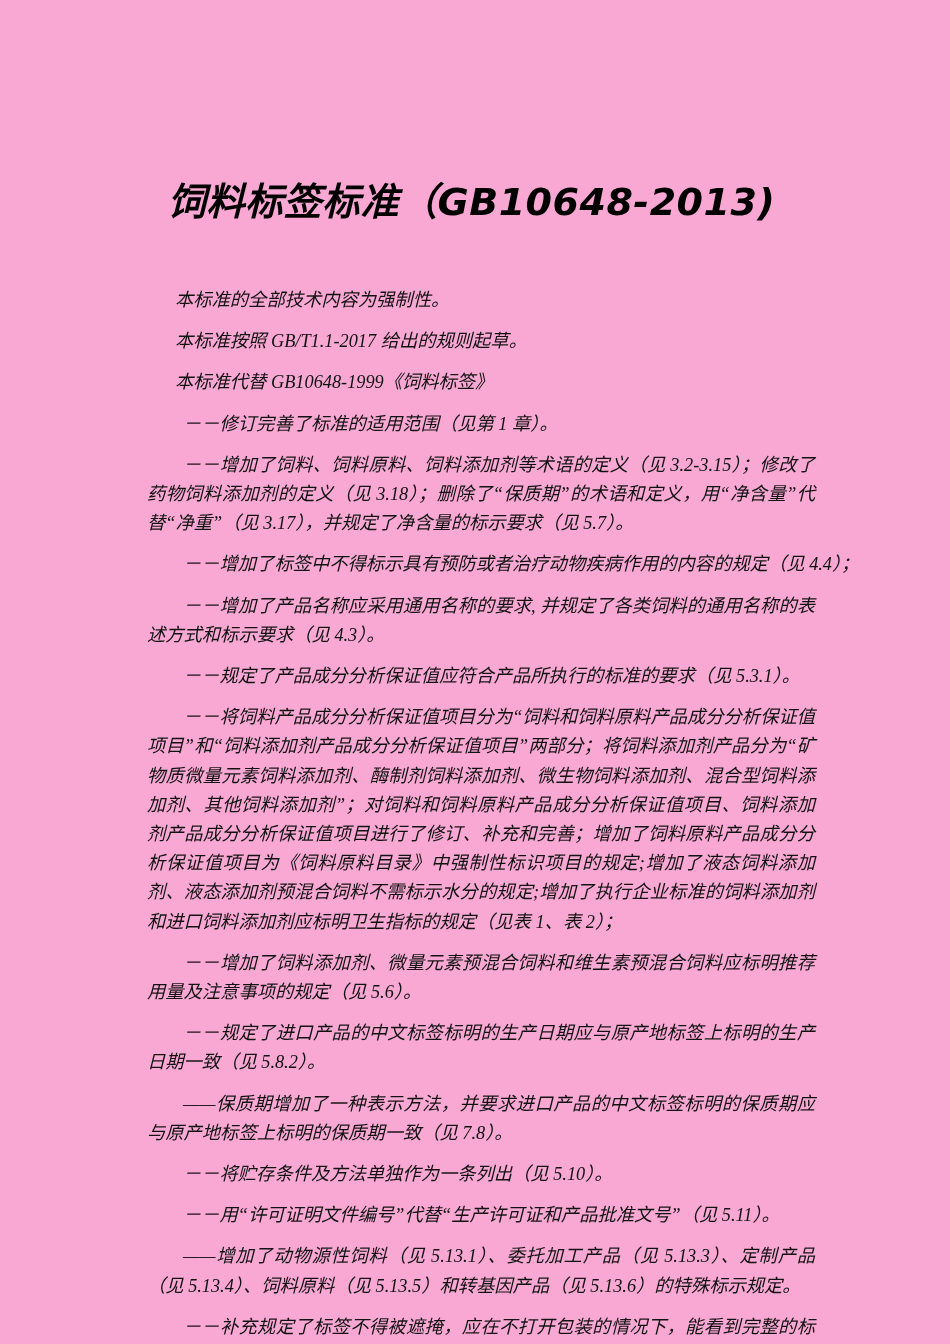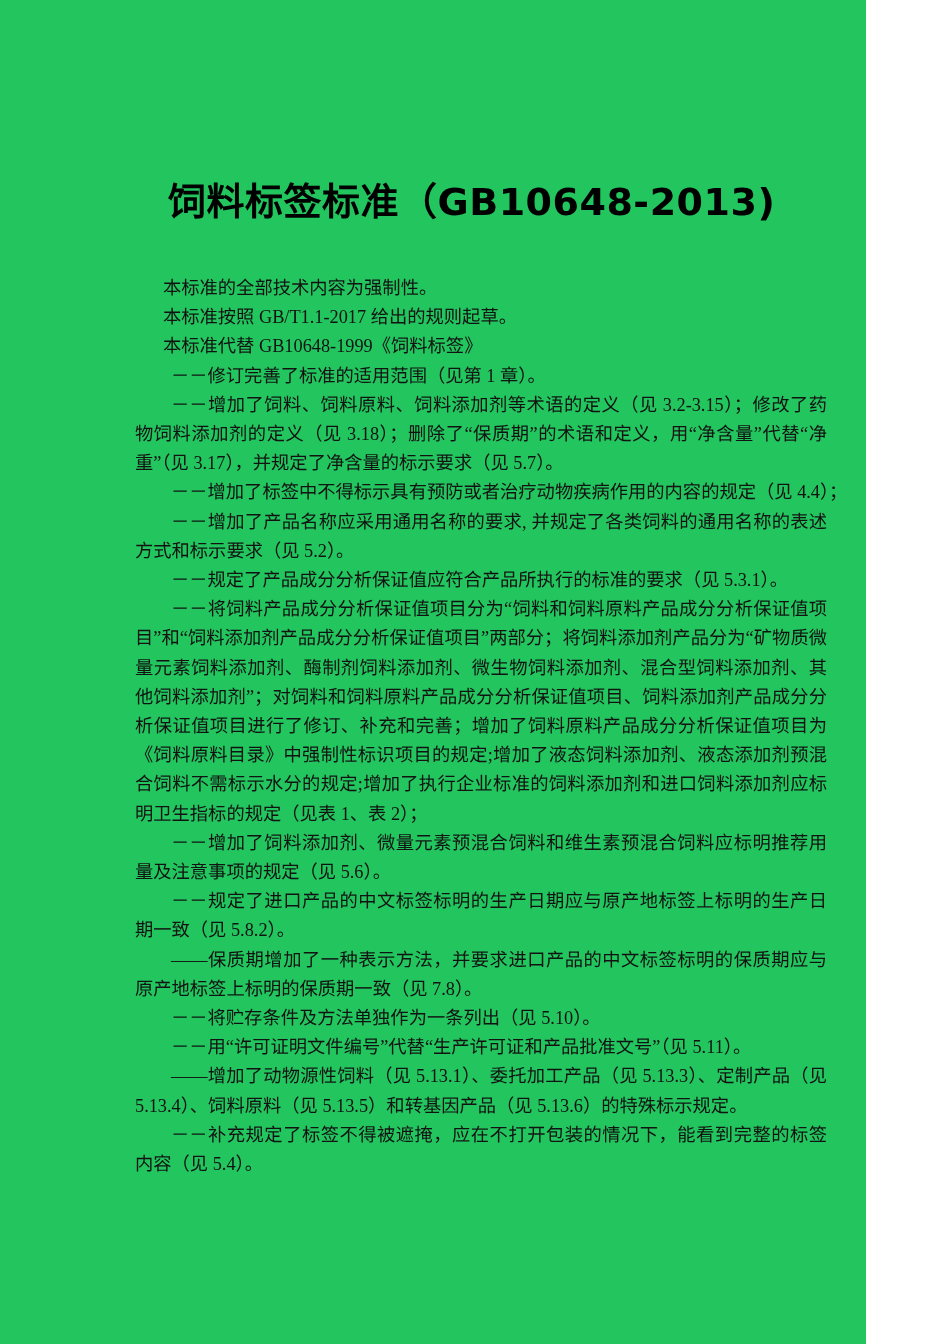--- a/index.html
+++ b/index.html
@@ -12,24 +12,25 @@
     width: 950px;
     height: 1344px;
     overflow: hidden;
     font-family: "Liberation Serif", "DejaVu Serif", serif;
     color: #000000;
     -webkit-font-smoothing: antialiased;
   }
 
   .page {
     position: relative;
-    width: 866px;
+    width: 950px;
     height: 1344px;
-    background: #22c55e;
+    background: #f9a8d4;
     box-sizing: border-box;
+    font-style: italic;
   }
 
   
   .doc-title {
     position: absolute;
     left: 168px;
     top: 154px;
     width: 700px;
     font-family: "DejaVu Sans", "Liberation Sans", sans-serif;
     font-weight: 700;
@@ -47,21 +48,21 @@
     top: 274px;
     width: 692px;
     font-size: 18.3px;
     line-height: 29.2px;
     text-align: justify;
     text-justify: inter-ideograph;
     color: #121212;
   }
 
   .para {
-    margin: 0;
+    margin: 12px;
     padding: 0;
     text-align: justify;
     text-justify: inter-ideograph;
     word-break: break-all;
     line-height: 29.2px;
   }
 
   
   .para.flush {
     text-indent: 28px;
@@ -87,21 +88,21 @@
 
   <div class="body-block">
 
     <p class="para flush">本标准的全部技术内容为强制性。</p>
     <p class="para flush">本标准按照 GB/T1.1-2017 给出的规则起草。</p>
     <p class="para flush">本标准代替 GB10648-1999《饲料标签》</p>
 
     <p class="para item single">－－修订完善了标准的适用范围（见第 1 章）。</p>
     <p class="para item">－－增加了饲料、饲料原料、饲料添加剂等术语的定义（见 3.2-3.15）；修改了药物饲料添加剂的定义（见 3.18）；删除了“保质期”的术语和定义，用“净含量”代替“净重”（见 3.17），并规定了净含量的标示要求（见 5.7）。</p>
     <p class="para item single">－－增加了标签中不得标示具有预防或者治疗动物疾病作用的内容的规定（见 4.4）；</p>
-    <p class="para item">－－增加了产品名称应采用通用名称的要求, 并规定了各类饲料的通用名称的表述方式和标示要求（见 5.2）。</p>
+    <p class="para item">－－增加了产品名称应采用通用名称的要求, 并规定了各类饲料的通用名称的表述方式和标示要求（见 4.3）。</p>
     <p class="para item single">－－规定了产品成分分析保证值应符合产品所执行的标准的要求（见 5.3.1）。</p>
     <p class="para item">－－将饲料产品成分分析保证值项目分为“饲料和饲料原料产品成分分析保证值项目”和“饲料添加剂产品成分分析保证值项目”两部分；将饲料添加剂产品分为“矿物质微量元素饲料添加剂、酶制剂饲料添加剂、微生物饲料添加剂、混合型饲料添加剂、其他饲料添加剂”；对饲料和饲料原料产品成分分析保证值项目、饲料添加剂产品成分分析保证值项目进行了修订、补充和完善；增加了饲料原料产品成分分析保证值项目为《饲料原料目录》中强制性标识项目的规定;增加了液态饲料添加剂、液态添加剂预混合饲料不需标示水分的规定;增加了执行企业标准的饲料添加剂和进口饲料添加剂应标明卫生指标的规定（见表 1、表 2）；</p>
     <p class="para item">－－增加了饲料添加剂、微量元素预混合饲料和维生素预混合饲料应标明推荐用量及注意事项的规定（见 5.6）。</p>
     <p class="para item">－－规定了进口产品的中文标签标明的生产日期应与原产地标签上标明的生产日期一致（见 5.8.2）。</p>
     <p class="para item">——保质期增加了一种表示方法，并要求进口产品的中文标签标明的保质期应与原产地标签上标明的保质期一致（见 7.8）。</p>
     <p class="para item single">－－将贮存条件及方法单独作为一条列出（见 5.10）。</p>
     <p class="para item single">－－用“许可证明文件编号”代替“生产许可证和产品批准文号”（见 5.11）。</p>
     <p class="para item">——增加了动物源性饲料（见 5.13.1）、委托加工产品（见 5.13.3）、定制产品（见 5.13.4）、饲料原料（见 5.13.5）和转基因产品（见 5.13.6）的特殊标示规定。</p>
     <p class="para item">－－补充规定了标签不得被遮掩，应在不打开包装的情况下，能看到完整的标签内容（见 5.4）。</p>
 

